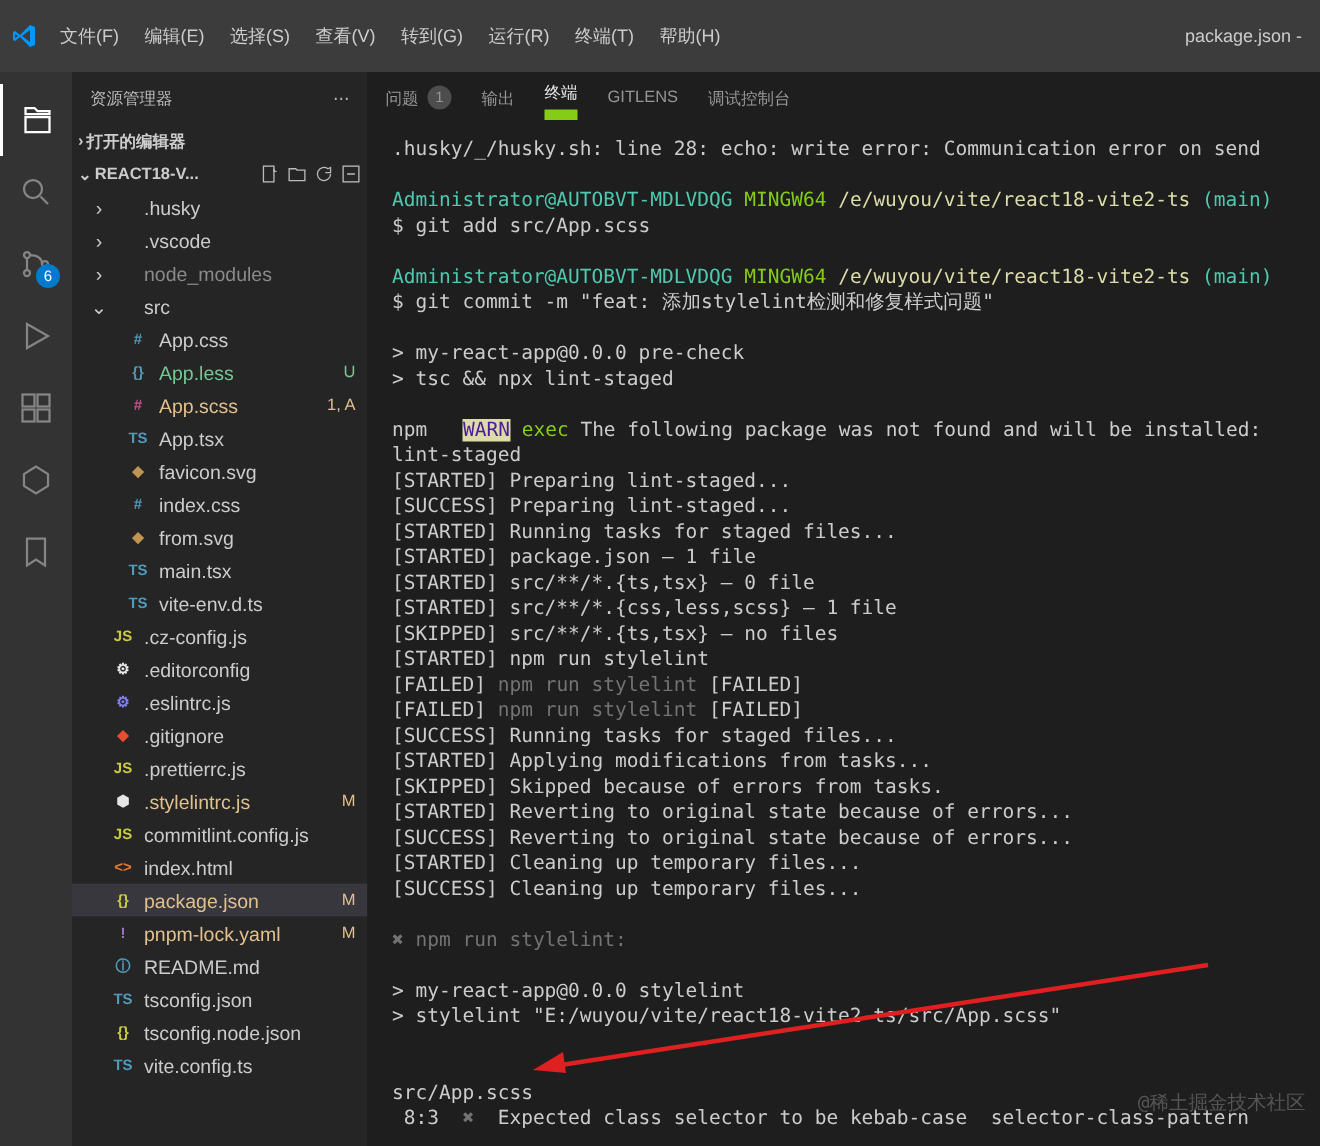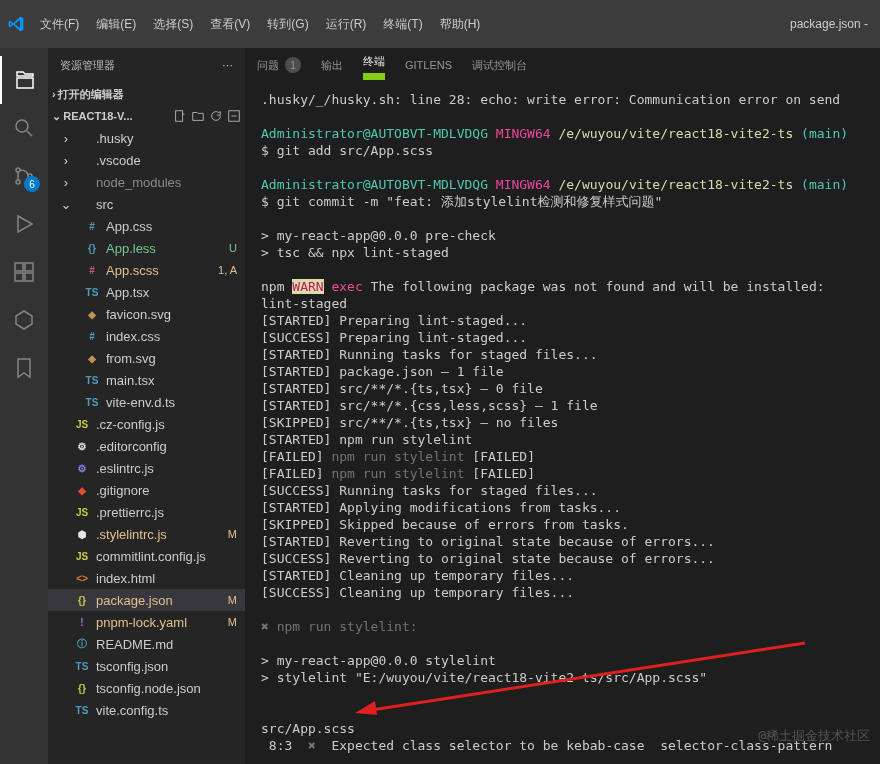--- a/index.html
+++ b/index.html
@@ -36,24 +36,24 @@
 .folder-name { color: #cccccc; }
 .dim { color: #8a8a8a; }
 .editor-area { flex: 1; background: #1e1e1e; display: flex; flex-direction: column; overflow: hidden; }
 .panel-tabs { height: 35px; display: flex; align-items: center; padding: 0 12px; gap: 20px; border-bottom: 1px solid #1e1e1e; }
 .panel-tab { color: #969696; font-size: 11px; cursor: pointer; padding: 4px 0; display: flex; align-items: center; gap: 6px; }
 .panel-tab.active { color: #e7e7e7; border-bottom: 7px solid #84cc16; }
 .panel-tab .count-badge { background: #4d4d4d; border-radius: 10px; min-width: 16px; height: 16px; font-size: 10px; display: flex; align-items: center; justify-content: center; padding: 0 5px; }
 .terminal { flex: 1; padding: 8px 16px; font-family: Consolas, monospace; font-size: 13px; line-height: 17px; color: #cccccc; overflow: auto; position: relative; white-space: pre-wrap; }
 .term-yellow { color: #dcdcaa; }
 .term-cyan { color: #4ec9b0; }
-.term-magenta { color: #ec4899; }
+.term-magenta { color: #84cc16; }
 .term-green { color: #4ec9b0; }
 .term-red { color: #737373; }
-.term-bg-yellow { background: #dcdcaa; color: #be185d; }
+.term-bg-yellow { background: #dcdcaa; color: #4c1d95; margin-left: 16px; }
 .watermark { position: absolute; right: 10px; bottom: 38px; color: #555; font-size: 13px; }
 .arrow-annotation { position: absolute; pointer-events: none; }
 </style>
 </head>
 <body>
 
 <div class="titlebar">
   <svg class="vscode-icon" viewBox="0 0 24 24">
       <path fill="#0098ff" d="M23 3l-5-2L8 11 3 7l-2 1v8l2 1 5-4 10 10 5-2V3zM3 14V10l3 2-3 2zm15 4L10 12l8-6v12z"></path>
     </svg>

